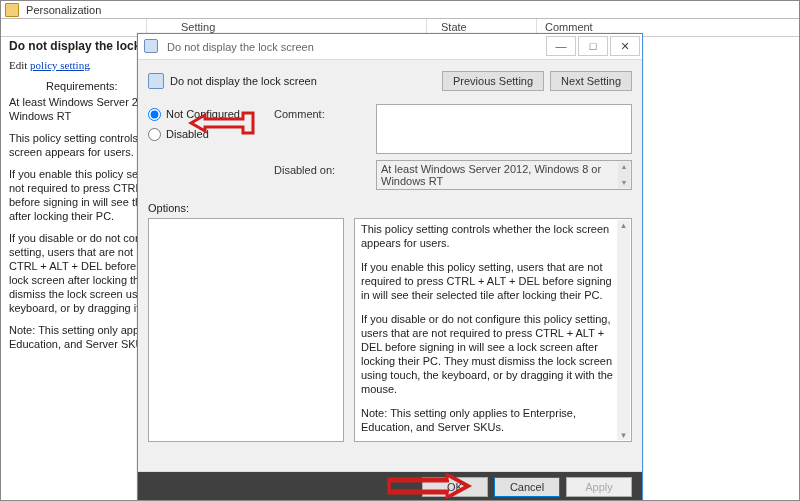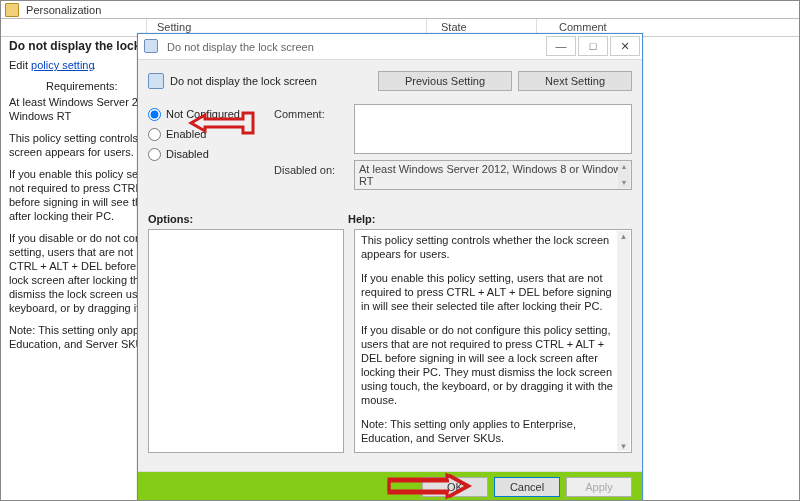--- a/index.html
+++ b/index.html
@@ -6,28 +6,28 @@
   html, body { margin:0; padding:0; font-family: "Segoe UI", Tahoma, sans-serif; font-size:11px; color:#222; background:#fff; }
   .root { width:800px; height:501px; position:relative; overflow:hidden; border:1px solid #888; }
 
   
   .bg-title { position:absolute; left:0; top:0; right:0; height:18px; background:#fff; border-bottom:1px solid #bbb; }
   .bg-title .icon { display:inline-block; width:14px; height:14px; margin:2px 4px 0 4px; background:#f3cf7a; border:1px solid #b38d1f; border-radius:1px; vertical-align:top; }
   .bg-title .txt { line-height:18px; font-size:11px; color:#333; }
 
   .columns { position:absolute; left:0; right:0; top:18px; height:18px; border-bottom:1px solid #ccc; background:#fff; }
   .columns span { position:absolute; top:2px; color:#444; }
-  .col-setting { left:156px; }
+  .col-setting { left:180px; }
   .col-state { left:440px; }
-  .col-comment { left:558px; }
+  .col-comment { left:544px; }
   .col-div { position:absolute; top:0; height:18px; width:1px; background:#ddd; }
   .cd1 { left:145px; } .cd2 { left:425px; } .cd3 { left:535px; }
 
   .bg-bold { position:absolute; left:8px; top:38px; font-weight:700; font-size:12px; }
-  .bg-edit { position:absolute; left:8px; top:58px; }
+  .bg-edit { position:absolute; left:8px; top:58px;font-family:Liberation Serif, serif; }
   .bg-edit a { color:#0645c4; text-decoration:underline; }
   .bg-edit .dot { margin-left:-2px; }
 
   .bg-desc { position:absolute; left:8px; top:78px; right:560px; font-size:11px; line-height:14px; }
   .bg-desc .hdr { margin-bottom:2px;margin-left:37px; }
   .bg-desc p { margin:0 0 8px 0; white-space:pre-wrap; }
 
   
   .dlg { position:absolute; left:136px; top:32px; width:506px; height:469px; background:#f0f0f0; border:1px solid #4a90d9; box-shadow:0 0 0 1px rgba(0,0,0,.05); }
   .dlg-title { height:26px; background:#fff; border-bottom:1px solid #ddd; position:relative; }
@@ -35,50 +35,50 @@
   .dlg-title .ttxt { color:#666; font-size:11px; line-height:26px; }
   .sysbtns { position:absolute; right:2px; top:2px; display:flex; gap:2px; }
   .sysbtn { width:30px; height:20px; border:1px solid #ccc; background:#fff; display:flex; align-items:center; justify-content:center; font-size:11px; color:#555; cursor:default; }
   .sysbtn.close { color:#444; }
 
   .dlg-body { position:absolute; top:26px; left:0; right:0; bottom:30px; padding:8px 10px 0 10px; }
   .hdr-row { display:flex; align-items:center; gap:6px; height:26px; }
   .hdr-row .hicon { width:16px; height:16px; background:#cfe0f2; border:1px solid #6a8fbf; border-radius:2px; }
   .hdr-row .htxt { font-size:11px; color:#222; }
   .nav-btns { margin-left:auto; display:flex; gap:6px; }
-  .wbtn { border:1px solid #adadad; background:#e1e1e1; height:20px; padding:0 26px; font-size:11px; color:#333; cursor:default; }
+  .wbtn { border:1px solid #adadad; background:#e1e1e1; height:20px; padding:0 10px; font-size:11px; color:#333; cursor:default; }
 
   .config { display:flex; gap:18px; margin-top:10px; }
   .radios { width:108px; }
   .radio { display:flex; align-items:center; height:20px; gap:5px; }
   .radio input { margin:0; }
   .radio label { font-size:11px; }
 
   .right-col { flex:1; }
-  .field-row { display:flex; align-items:flex-start; gap:0; margin-bottom:6px; }
+  .field-row { display:flex; align-items:flex-start; gap:22px; margin-bottom:6px; }
   .field-row .lbl { width:80px; text-align:left; padding-top:4px; color:#333; }
   .comment-box { flex:1; height:50px; background:#fff; border:1px solid #a9a9a9; font-size:11px; padding:2px; resize:none; overflow:auto; font-family:inherit; }
   .supported-box { flex:1; height:30px; background:#f0f0f0; border:1px solid #a9a9a9; font-size:11px; padding:2px 4px; color:#444; position:relative; }
   .mini-scroll { position:absolute; right:1px; top:1px; bottom:1px; width:12px; background:#e8e8e8; display:flex; flex-direction:column; justify-content:space-between; align-items:center; }
   .mini-scroll span { font-size:8px; color:#888; line-height:10px; }
 
-  .labels-row { display:flex; margin-top:17px;font-weight:bold; }
+  .labels-row { display:flex; margin-top:6px; }
   .labels-row .l1 { width:200px; }
   .labels-row .l2 { flex:1; }
 
   .panes { display:flex; gap:10px; margin-top:4px; height:224px; }
   .pane { border:1px solid #a9a9a9; background:#fff; }
   .options-pane { width:196px; }
   .help-pane { flex:1; position:relative; }
   .help-inner { position:absolute; inset:3px 16px 3px 6px; overflow:hidden; font-size:11px; line-height:14px; }
   .help-inner p { margin:0 0 10px 0; }
   .help-scroll { position:absolute; right:1px; top:1px; bottom:1px; width:13px; background:#f0f0f0; display:flex; flex-direction:column; justify-content:space-between; align-items:center; }
   .help-scroll span { font-size:9px; color:#888; }
 
-  .dlg-foot { position:absolute; left:0; right:0; bottom:0; height:30px; border-top:1px solid #ddd; background:#84cc16; display:flex; align-items:center; justify-content:flex-end; padding-right:10px; gap:6px; }
+  .dlg-foot { position:absolute; left:0; right:0; bottom:0; height:30px; border-top:1px solid #ddd; background:#404040; display:flex; align-items:center; justify-content:flex-end; padding-right:10px; gap:6px; }
   .fbtn { width:66px; height:20px; border:1px solid #adadad; background:#e1e1e1; font-size:11px; color:#333; cursor:default; }
   .fbtn.primary { border:1px solid #0078d7; }
   .fbtn.disabled { color:#aaa; background:#eee; }
 
   
   .arrow { position:absolute; pointer-events:none; }
   .arrow svg { overflow:visible; }
 </style>
 </head>
 <body>
@@ -133,24 +133,20 @@
           <button class="wbtn">Previous Setting</button>
           <button class="wbtn">Next Setting</button>
         </div>
       </div>
 
       <div class="config">
         <div class="radios">
           <div class="radio">
             <input type="radio" name="st" id="r1" checked="" style="">
             <label for="r1">Not Configured</label>
-          </div>
-          <div class="radio">
-            <input type="radio" name="st" id="r2" style="">
-            <label for="r2">Enabled</label>
           </div>
           <div class="radio">
             <input type="radio" name="st" id="r3" style="">
             <label for="r3">Disabled</label>
           </div>
         </div>
 
         <div class="right-col">
           <div class="field-row">
             <div class="lbl">Comment:</div>
@@ -164,21 +160,20 @@
                   <span>▴</span>
                   <span>▾</span>
                 </div>
             </div>
           </div>
         </div>
       </div>
 
       <div class="labels-row">
         <div class="l1">Options:</div>
-        <div class="l2">Help:</div>
       </div>
 
       <div class="panes">
         <div class="pane options-pane"></div>
         <div class="pane help-pane">
           <div class="help-inner">
             <p>This policy setting controls whether the lock screen appears for users.</p>
             <p>If you enable this policy setting, users that are not required to press CTRL + ALT + DEL before signing in will see their selected tile after locking their PC.</p>
             <p>If you disable or do not configure this policy setting, users that are not required to press CTRL + ALT + DEL before signing in will see a lock screen after locking their PC. They must dismiss the lock screen using touch, the keyboard, or by dragging it with the mouse.</p>
             <p>Note: This setting only applies to Enterprise, Education, and Server SKUs.</p>

